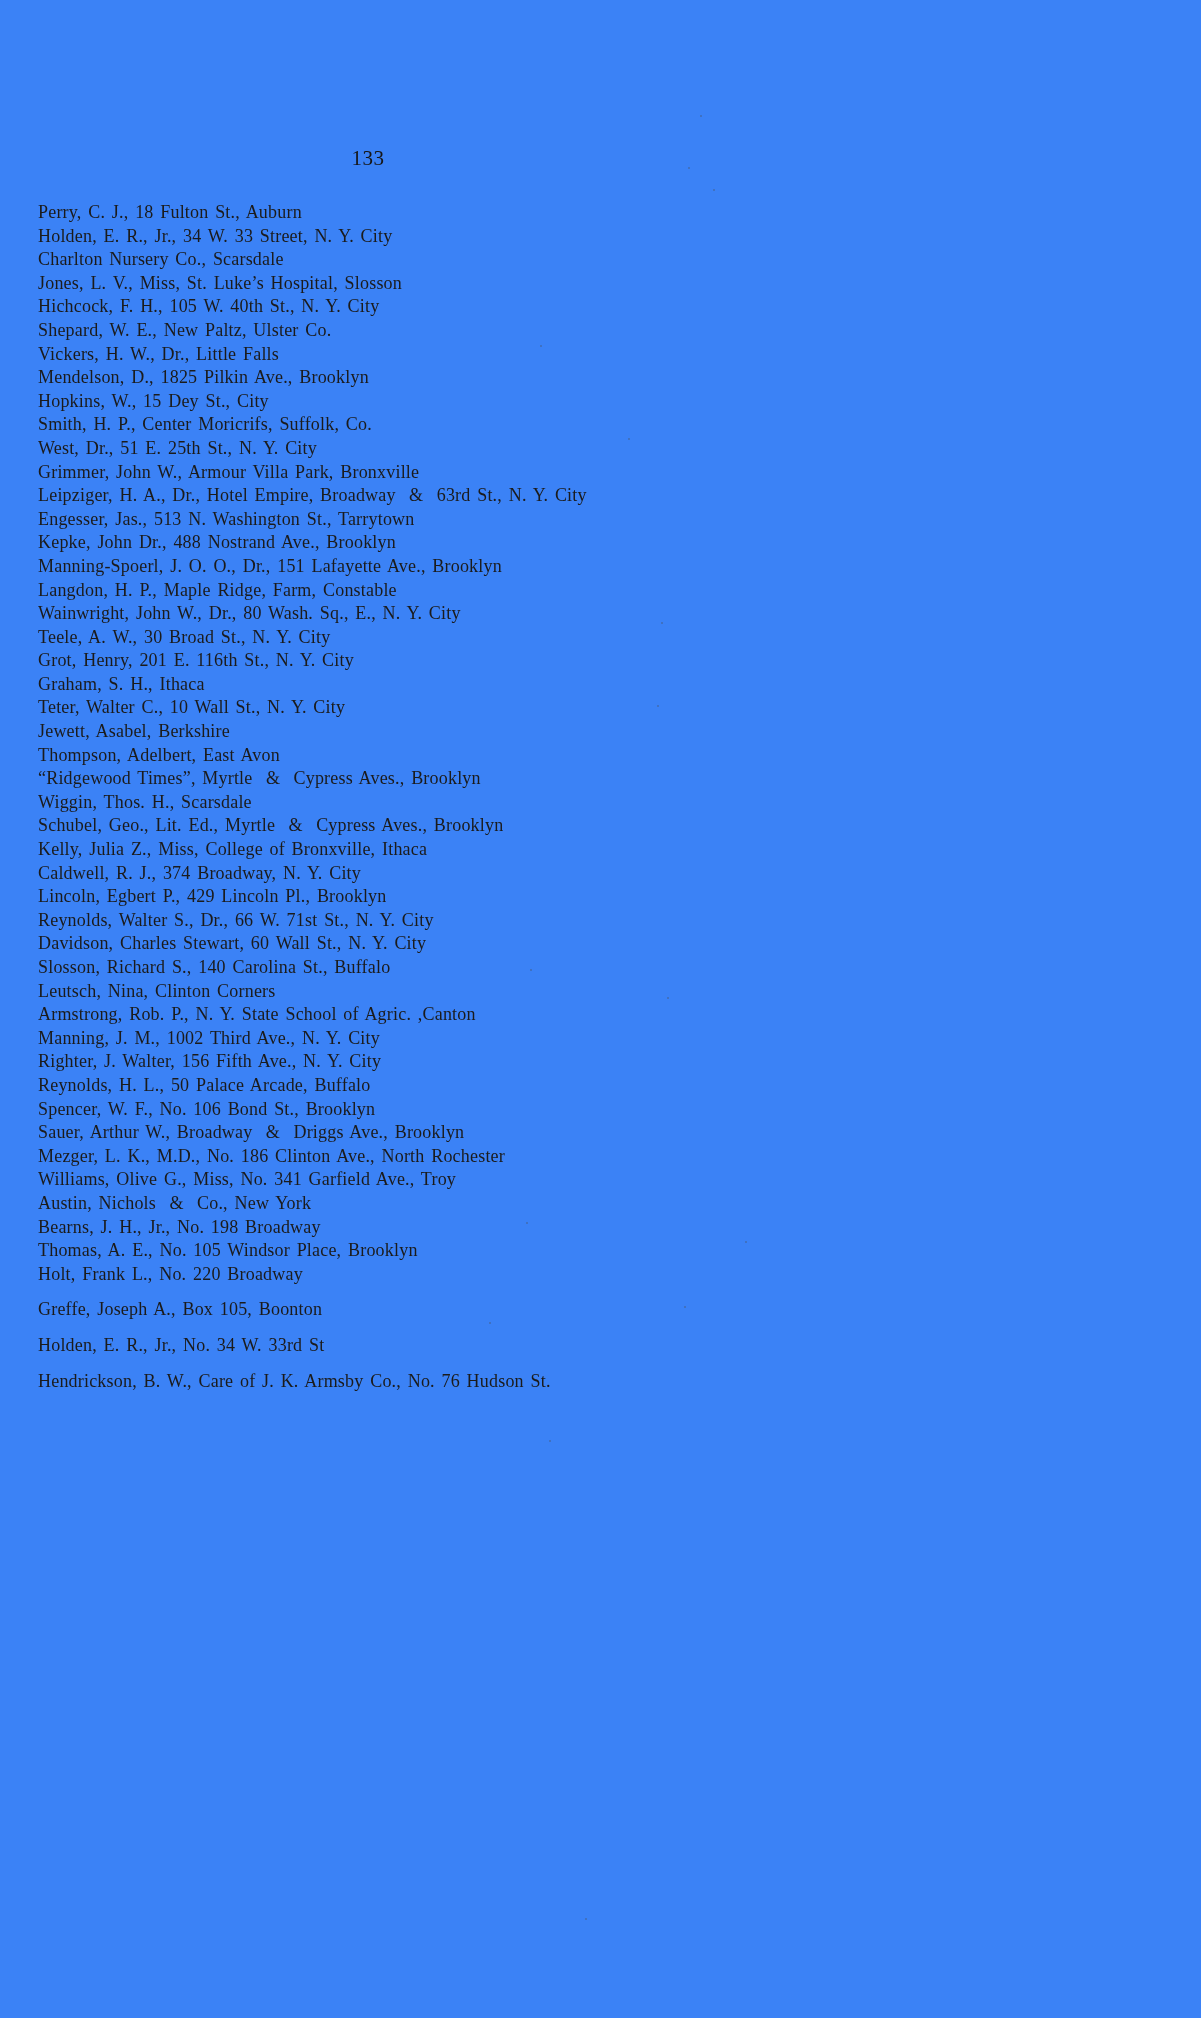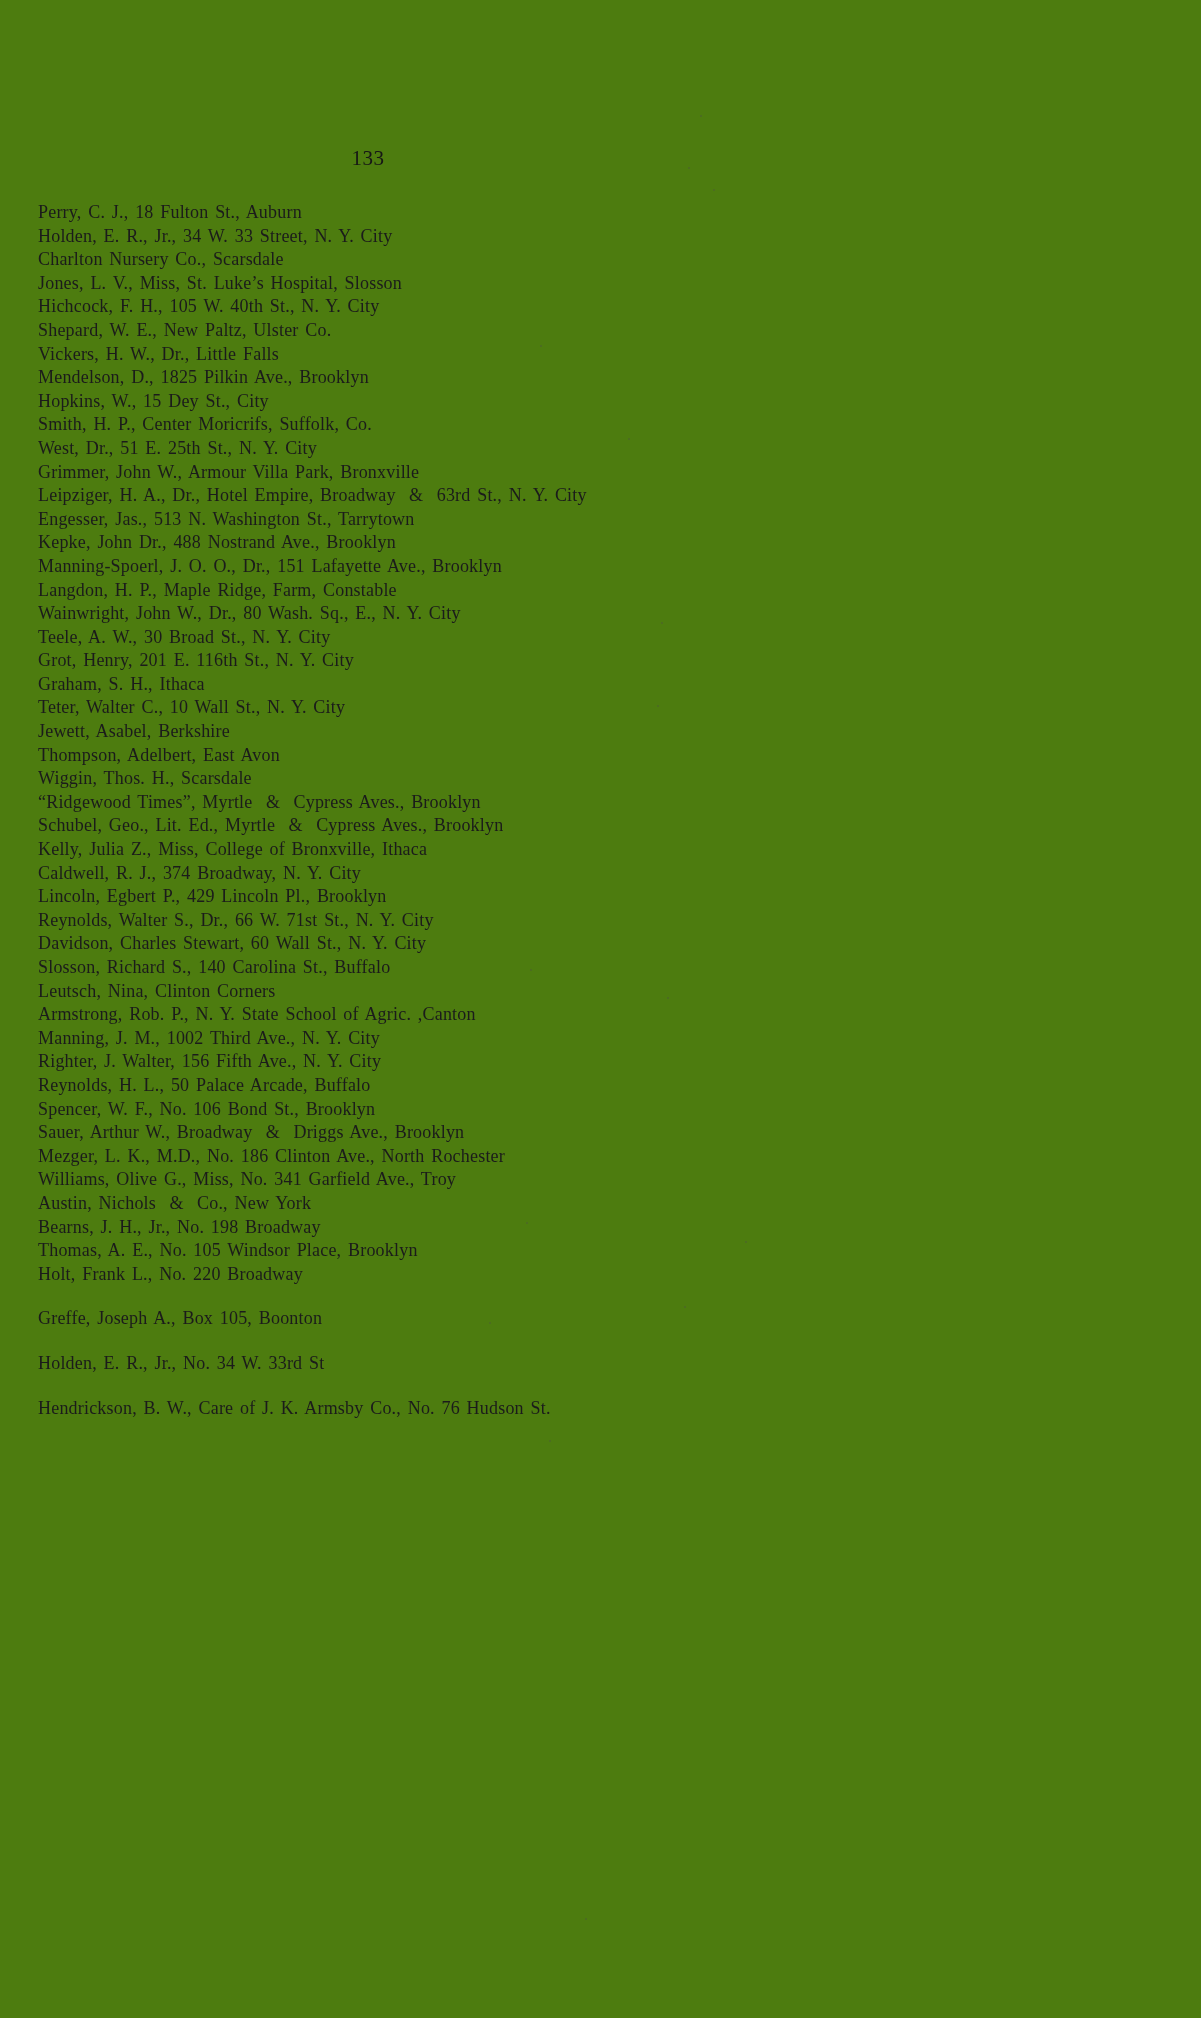--- a/index.html
+++ b/index.html
@@ -4,21 +4,21 @@
 <style>
   html, body {
     margin: 0;
     padding: 0;
     background: #ffffff;
   }
   .page {
     position: relative;
     width: 1201px;
     height: 2018px;
-    background: #4d7c0f;
+    background: #3b82f6;
     overflow: hidden;
     font-family: "Liberation Serif", "DejaVu Serif", serif;
     color: #1c1c1c;
   }
   .page-number {
     position: absolute;
     top: 146px;
     left: 38px;
     width: 660px;
     text-align: center;
@@ -35,21 +35,21 @@
   .line {
     font-size: 18px;
     line-height: 23.6px;
     letter-spacing: 0.2px;
     word-spacing: 2px;
     white-space: pre;
     color: #1b1b1b;
   }
   
   .lines .line:nth-last-child(-n+3) {
-    margin-top: 21px;
+    margin-top: 12px;
   }
   .speck {
     position: absolute;
     width: 3px;
     height: 3px;
     border-radius: 50%;
     background: #4a4a4a;
     opacity: 0.55;
   }
   .speck.sm {
@@ -108,23 +108,23 @@
       <div class="line">Grot, Henry, 201 E. 116th St., N. Y. City</div>
 
       <div class="line">Graham, S. H., Ithaca</div>
 
       <div class="line">Teter, Walter C., 10 Wall St., N. Y. City</div>
 
       <div class="line">Jewett, Asabel, Berkshire</div>
 
       <div class="line">Thompson, Adelbert, East Avon</div>
 
+      <div class="line">“Ridgewood Times”, Myrtle  &amp;  Cypress Aves., Brooklyn</div>
+
       <div class="line">Wiggin, Thos. H., Scarsdale</div>
-
-      <div class="line">“Ridgewood Times”, Myrtle  &amp;  Cypress Aves., Brooklyn</div>
 
       <div class="line">Schubel, Geo., Lit. Ed., Myrtle  &amp;  Cypress Aves., Brooklyn</div>
 
       <div class="line">Kelly, Julia Z., Miss, College of Bronxville, Ithaca</div>
 
       <div class="line">Caldwell, R. J., 374 Broadway, N. Y. City</div>
 
       <div class="line">Lincoln, Egbert P., 429 Lincoln Pl., Brooklyn</div>
 
       <div class="line">Reynolds, Walter S., Dr., 66 W. 71st St., N. Y. City</div>

